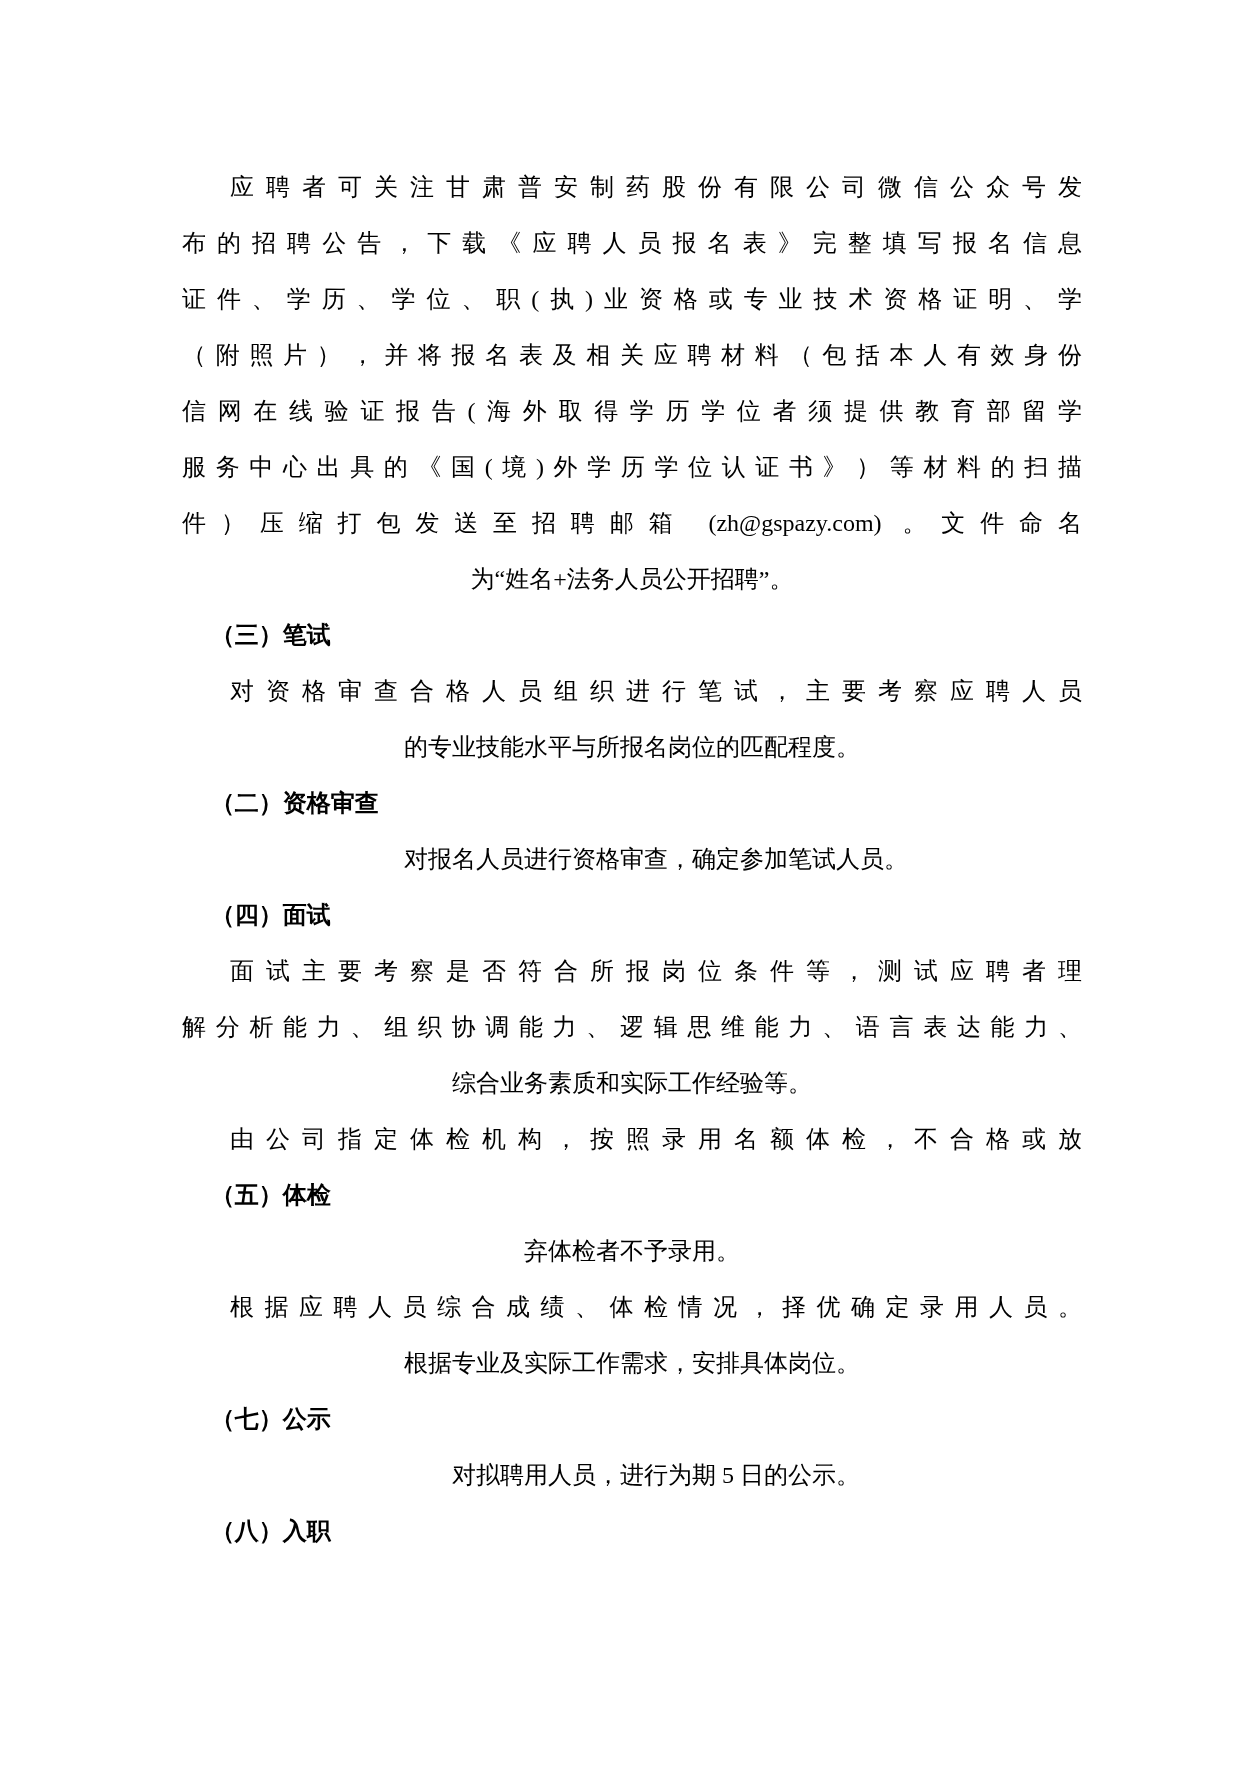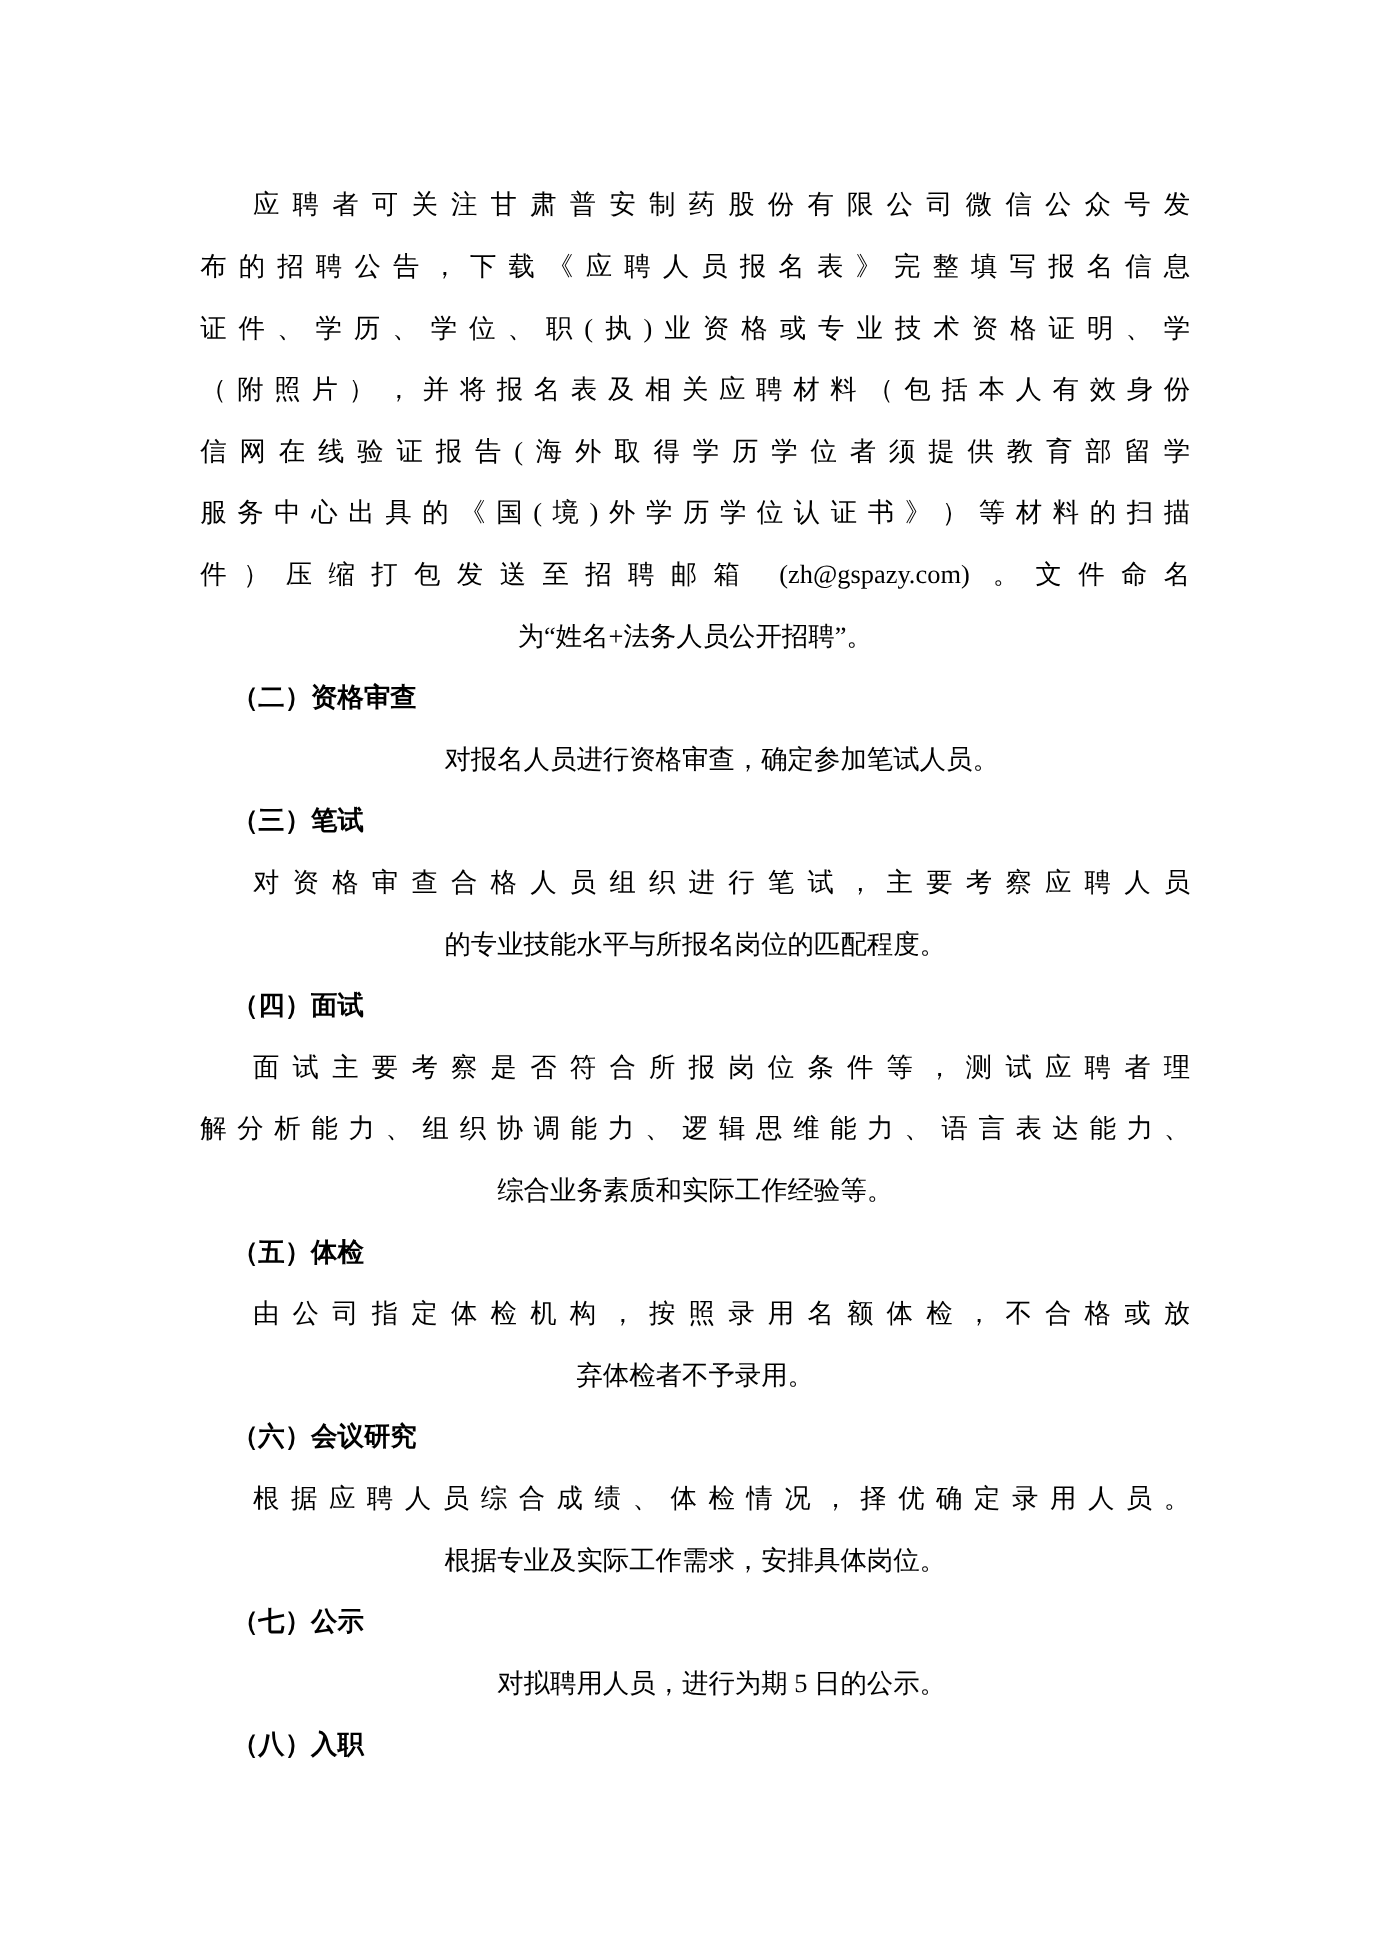--- a/index.html
+++ b/index.html
@@ -60,45 +60,44 @@
     <div class="line just">布的招聘公告，下载《应聘人员报名表》完整填写报名信息</div>
     <div class="line just">证件、学历、学位、职(执)业资格或专业技术资格证明、学</div>
     <div class="line just">（附照片），并将报名表及相关应聘材料（包括本人有效身份</div>
     <div class="line just">信网在线验证报告(海外取得学历学位者须提供教育部留学</div>
     <div class="line just">服务中心出具的《国(境)外学历学位认证书》）等材料的扫描</div>
     <div class="line just">件）压缩打包发送至招聘邮箱 (zh@gspazy.com) 。文件命名</div>
     <div class="line last">为“姓名+法务人员公开招聘”。</div>
   </section>
 
   <section>
-    <div class="line heading">（二）资格审查</div>
-    <div class="line last indent">对报名人员进行资格审查，确定参加笔试人员。</div>
+    <div class="line heading">（三）笔试</div>
+    <div class="line just indent">对资格审查合格人员组织进行笔试，主要考察应聘人员</div>
+    <div class="line last">的专业技能水平与所报名岗位的匹配程度。</div>
   </section>
 
   <section>
-    <div class="line heading">（三）笔试</div>
-    <div class="line just indent">对资格审查合格人员组织进行笔试，主要考察应聘人员</div>
-    <div class="line last">的专业技能水平与所报名岗位的匹配程度。</div>
+    <div class="line heading">（二）资格审查</div>
+    <div class="line last indent">对报名人员进行资格审查，确定参加笔试人员。</div>
   </section>
 
   <section>
     <div class="line heading">（四）面试</div>
     <div class="line just indent">面试主要考察是否符合所报岗位条件等，测试应聘者理</div>
     <div class="line just">解分析能力、组织协调能力、逻辑思维能力、语言表达能力、</div>
     <div class="line last">综合业务素质和实际工作经验等。</div>
   </section>
 
   <section>
+    <div class="line just indent">由公司指定体检机构，按照录用名额体检，不合格或放</div>
     <div class="line heading">（五）体检</div>
-    <div class="line just indent">由公司指定体检机构，按照录用名额体检，不合格或放</div>
     <div class="line last">弃体检者不予录用。</div>
   </section>
 
   <section>
-    <div class="line heading">（六）会议研究</div>
     <div class="line just indent">根据应聘人员综合成绩、体检情况，择优确定录用人员。</div>
     <div class="line last">根据专业及实际工作需求，安排具体岗位。</div>
   </section>
 
   <section>
     <div class="line heading">（七）公示</div>
     <div class="line last indent">对拟聘用人员，进行为期 5 日的公示。</div>
   </section>
 
   <section>

